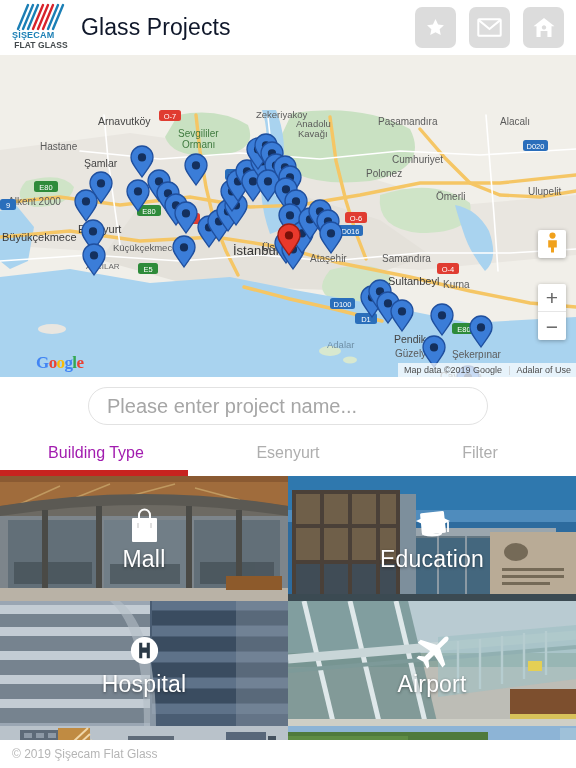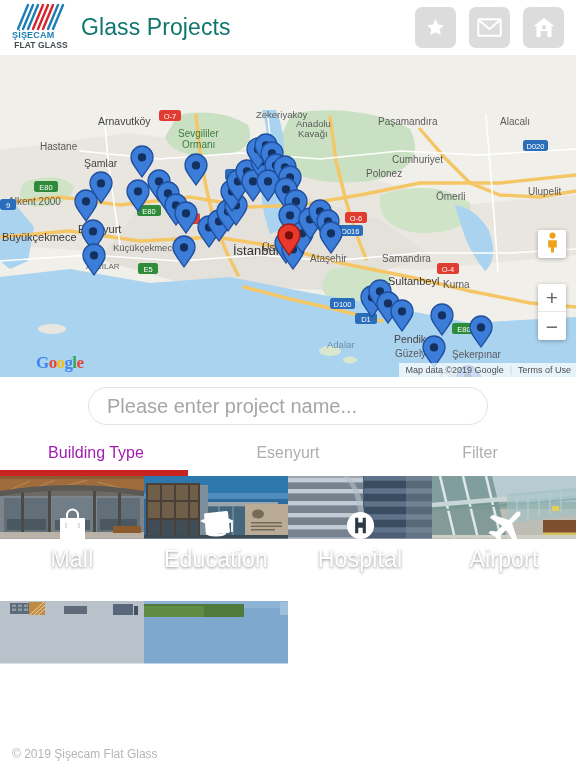--- a/index.html
+++ b/index.html
@@ -26,21 +26,21 @@
     position: absolute; left: 0; top: 27px; width: 58px;
     font-size: 9px; font-weight: bold; color: #1b7fb5; letter-spacing: .2px;
     line-height: 10px;
   }
   .logo-word2 {
     position: absolute; left: 0; top: 37px; width: 58px;
     font-size: 8.5px; font-weight: bold; color: #444a4d; letter-spacing: .1px;
     text-align: center; line-height: 10px;
   }
   .app-title {
-    font-size: 23px; color: #0f766e; font-weight: 400;
+    font-size: 23px; color: #0f172a; font-weight: 400;
     margin-left: 11px; letter-spacing: .1px;
   }
   .header-actions {
     position: absolute; right: 12px; top: 7px;
     display: flex; gap: 13px;
   }
   .hbtn {
     width: 41px; height: 41px; border-radius: 7px;
     background: #dcdcdc; display: flex; align-items: center; justify-content: center;
     cursor: pointer;
@@ -107,21 +107,21 @@
   }
   .tab.active { color: #a21caf; }
   .tab-underline {
     position: absolute; left: 0; bottom: 0; width: 188px; height: 6px;
     background: #c7231f;
   }
 
   
   .grid {
     flex: 1 1 auto; display: grid;
-    grid-template-columns: 1fr 1fr 1fr 1fr;
+    grid-template-columns: 1fr 1fr;
     grid-auto-rows: 125px;
     gap: 0;
     overflow: hidden; background: #fff;
   }
   .card { position: relative; overflow: hidden; cursor: pointer; }
   .card .photo { position: absolute; inset: 0; }
   .card .inner {
     position: absolute; inset: 0;
     display: flex; flex-direction: column; align-items: center; justify-content: center;
     gap: 1px;
@@ -377,21 +377,21 @@
     </div>
 
     <div class="zoomctl">
       <div>+</div>
       <div>−</div>
     </div>
 
     <div class="map-attrib">
       <b>Map data ©2019 Google</b>
       <i>|</i>
-      <b>Terms of Use</b>
+      <b>Adalar of Use</b>
     </div>
   </div>
 
   <div class="search-row">
     <input class="search-input" type="text" placeholder="Please enter project name..." style="">
   </div>
 
   <div class="tabs">
     <div class="tab active">Building Type</div>
     <div class="tab">Esenyurt</div>

